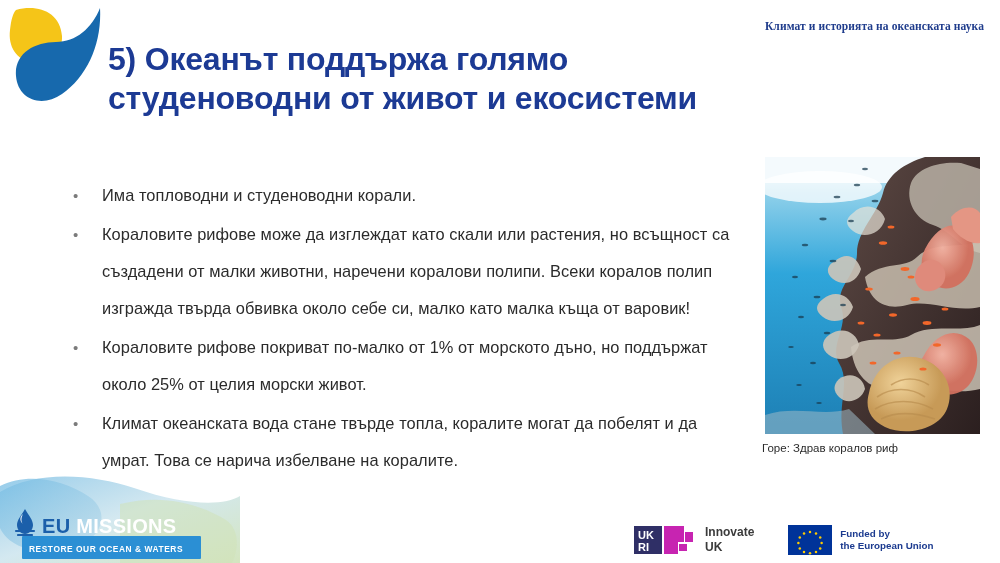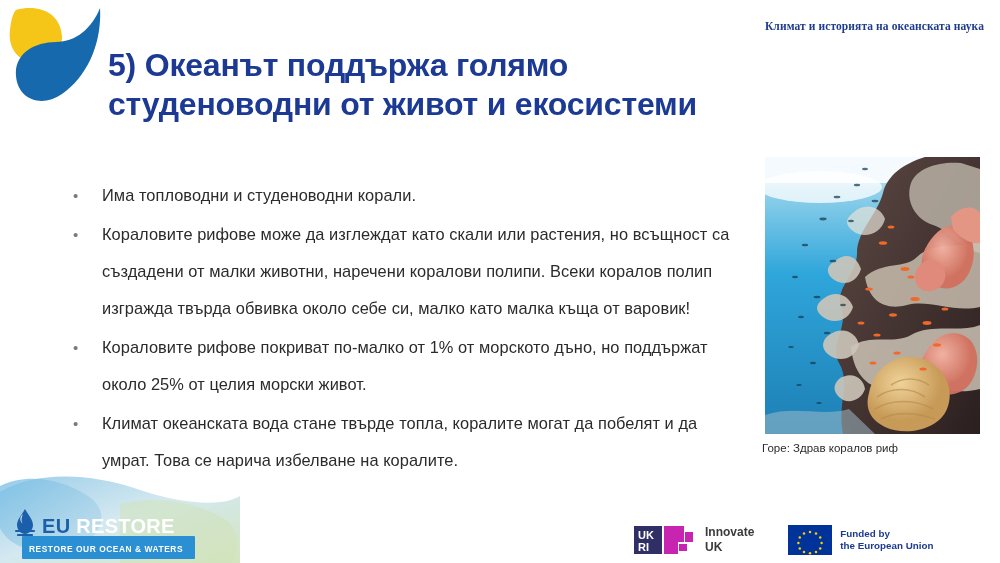--- a/index.html
+++ b/index.html
@@ -37,21 +37,21 @@
     color: #1f3c8c;
     letter-spacing: .1px;
     white-space: nowrap;
     font-family: Liberation Serif, serif;
   }
 
   
   .slide-title {
     position: absolute;
     left: 108px;
-    top: 46px;
+    top: 40px;
     width: 770px;
     font-size: 32px;
     line-height: 1.23;
     font-weight: bold;
     color: #1c3a94;
     letter-spacing: -0.2px;
   }
 
   
   .body-list {
@@ -120,21 +120,21 @@
     letter-spacing: .3px;
     white-space: nowrap;
   }
   .eum-eu { color: #1b5faa; }
   .eum-missions { color: #ffffff; }
   .eum-strip {
     position: absolute;
     left: 22px;
     top: 78px;
     background: #2b8fd4;
-    padding: 2px 12px 3px 7px;
+    padding: 2px 18px 3px 7px;
     border-radius: 1px;
   }
   .eum-strip span {
     font-size: 8.4px;
     font-weight: bold;
     color: #ffffff;
     letter-spacing: .55px;
     white-space: nowrap;
   }
   .eum-drop { position: absolute; left: 14px; top: 50px; }
@@ -343,21 +343,21 @@
     <svg class="eum-drop" width="22" height="28" viewBox="0 0 22 28">
       <path d="M11 1 C 15 8, 19 12, 19 17 C 19 22, 15 26, 11 26 C 7 26, 3 22, 3 17 C 3 12, 7 8, 11 1 Z" fill="#1b5faa"></path>
       <path d="M9 6 C 7 10, 7 14, 9 16 C 6 14, 5 9, 9 6 Z" fill="#ffffff" opacity="0.85"></path>
       <g stroke="#1b5faa" stroke-width="2.1" stroke-linecap="round">
         <path d="M2 23 h18"></path>
         <path d="M4 27 h14"></path>
       </g>
     </svg>
 
     <div class="eum-text">
-      <span class="eum-eu">EU</span><span>&nbsp;</span><span class="eum-missions">RESTORE</span>
+      <span class="eum-eu">EU</span><span>&nbsp;</span><span class="eum-missions">MISSIONS</span>
     </div>
 
     <div class="eum-strip">
       <span>RESTORE OUR OCEAN &amp; WATERS</span>
     </div>
   </div>
 
   <div class="funders">
 
 

